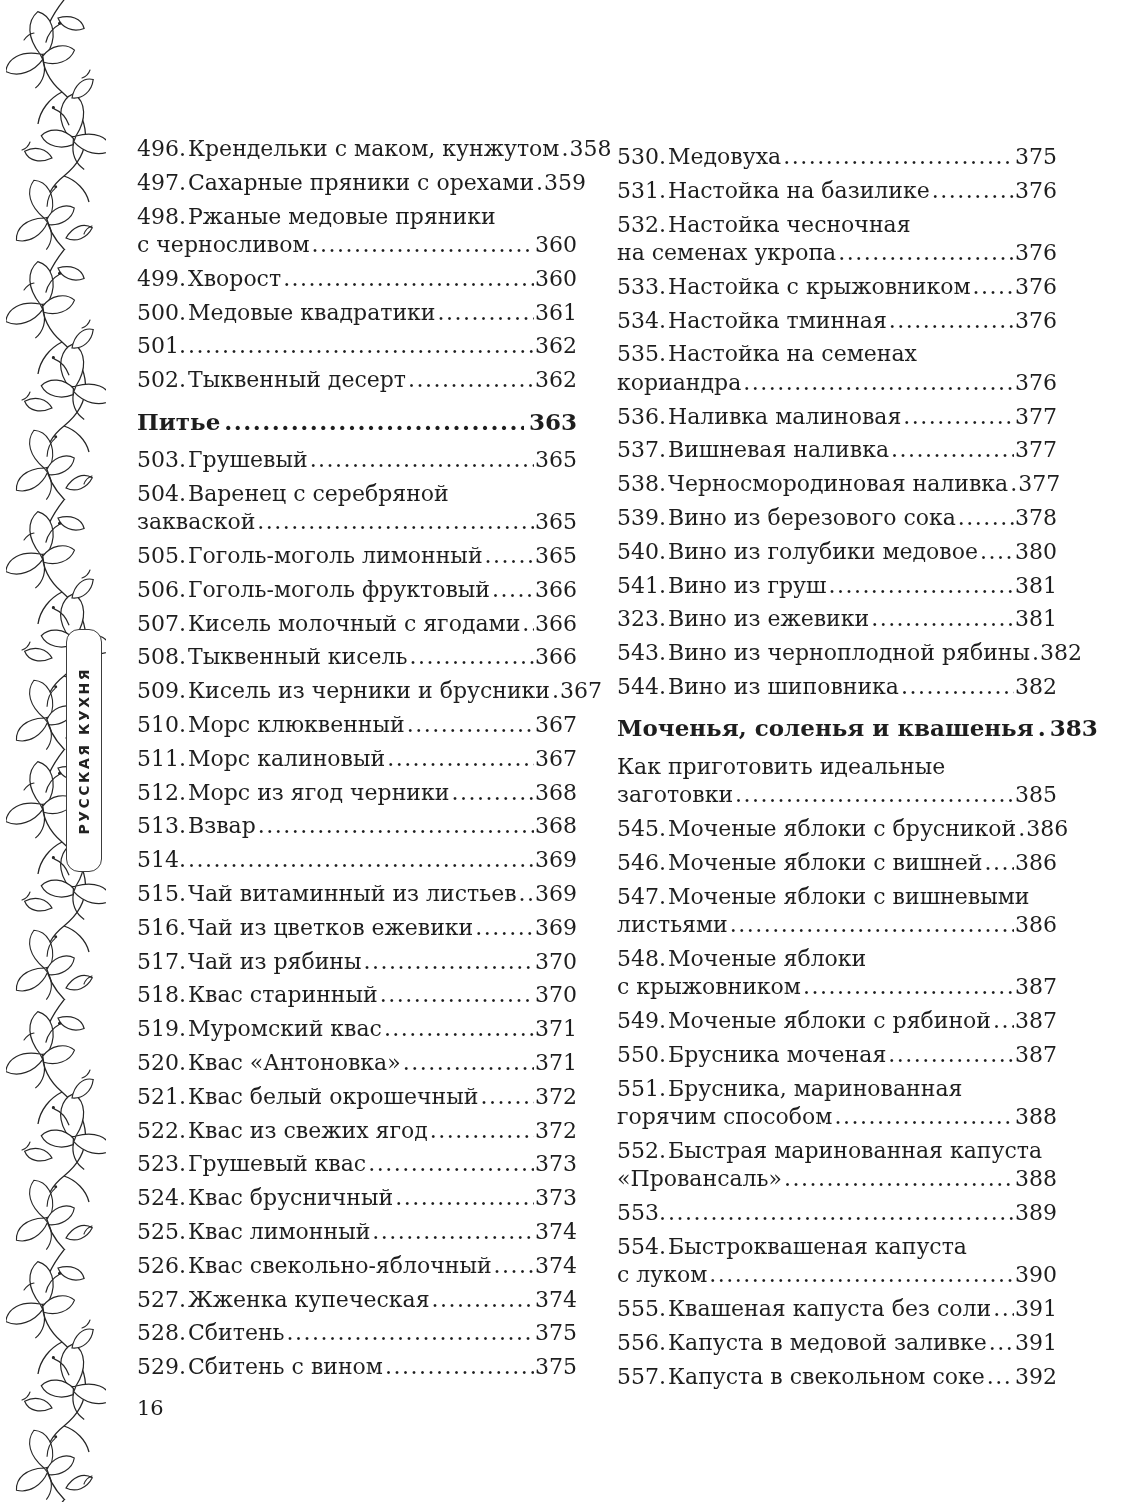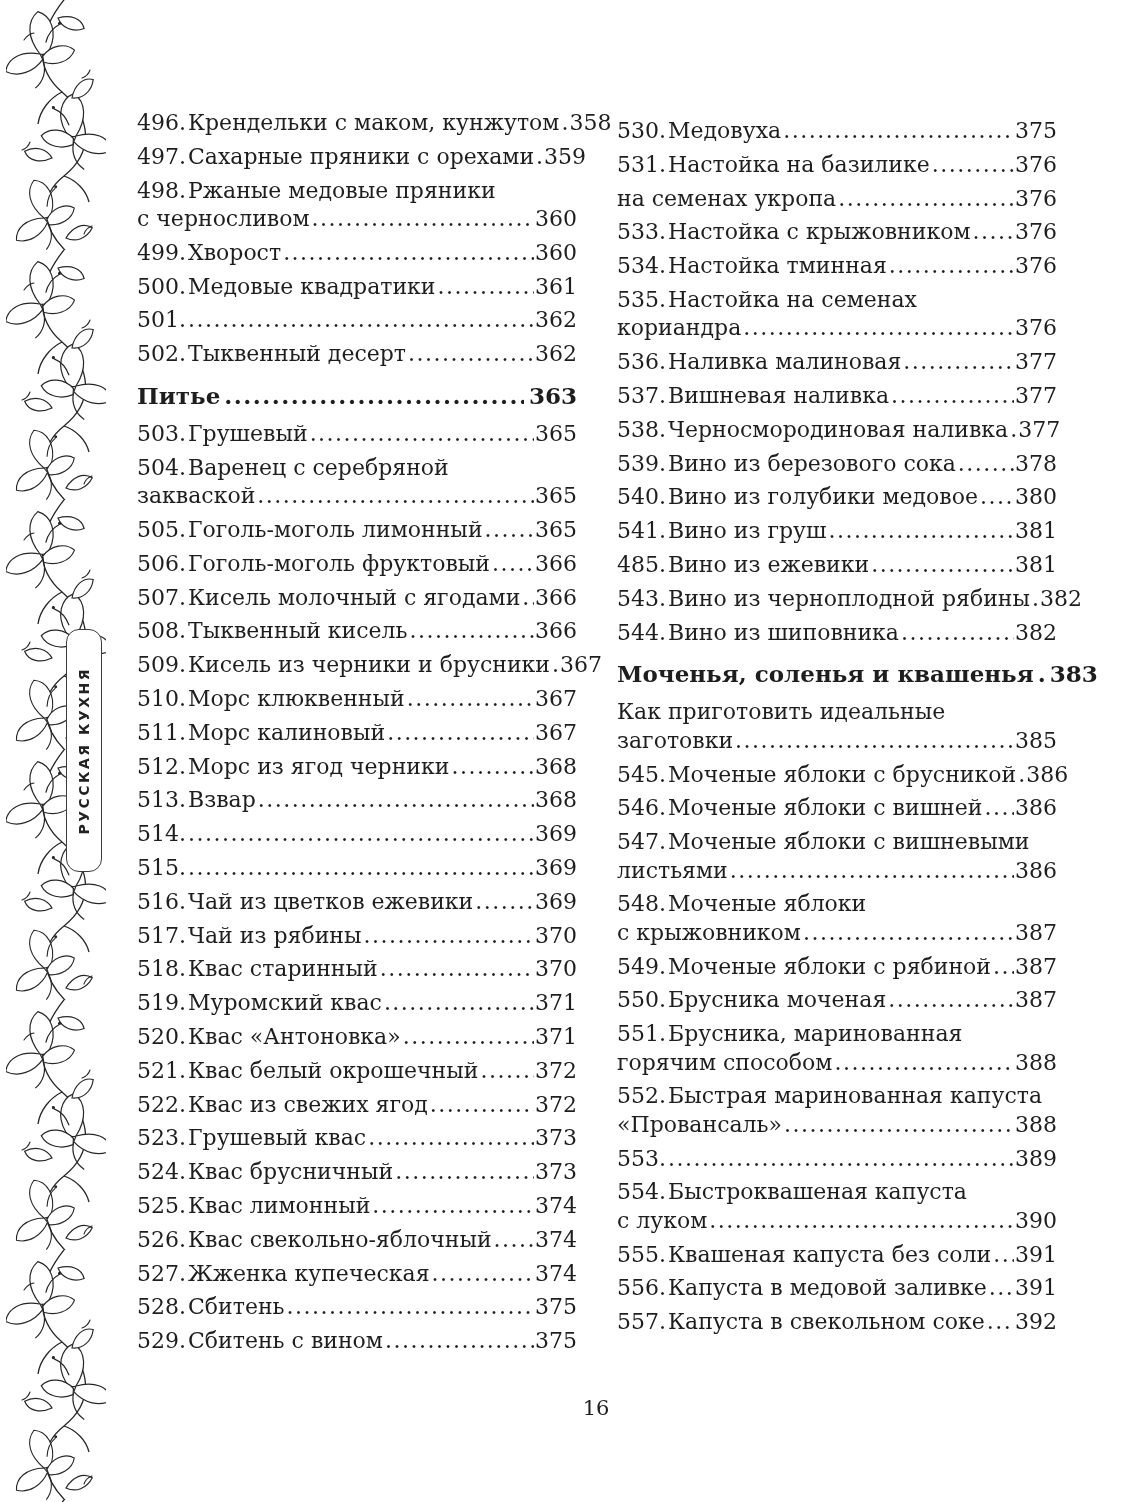--- a/index.html
+++ b/index.html
@@ -11,39 +11,39 @@
   .side-tab{
     position:absolute;left:66px;top:629px;width:36px;height:243px;
     background:#ffffff;border:1.5px solid #3c3c3c;border-radius:13px;
     display:flex;align-items:center;justify-content:center;z-index:2;box-sizing:border-box;
   }
   .side-tab span{
     writing-mode:vertical-rl;transform:rotate(180deg);
     font-family:"DejaVu Sans",sans-serif;font-weight:bold;font-size:14px;
     letter-spacing:2.5px;color:#222;white-space:nowrap;
   }
-  .col{position:absolute;top:109px;z-index:3;}
+  .col{position:absolute;top:135px;z-index:3;}
   #col-left{left:137px;width:440px;}
   #col-right{left:617px;width:440px;margin-top:8px;}
   .item{margin-bottom:5.4px;}
   .row{display:flex;line-height:28.4px;font-size:22px;white-space:nowrap;}
   .num{flex:none;width:51px;}
   .txt{flex:none;padding-right:2px;}
   .leader{
     flex:1 1 0;min-width:6px;overflow:hidden;
     letter-spacing:1.5px;padding-right:1px;
   }
   .pg{flex:none;text-align:right;padding-left:1px;}
   .heading{margin-top:13px;margin-bottom:10px;font-weight:bold;}
   .heading .row{font-size:23px;}
   .heading .txt{padding-right:4px;}
   .heading .pg{padding-left:5px;}
   .page-num{
     position:absolute;left:137px;width:918px;top:1396px;z-index:3;
-    text-align:center;font-size:21px;
+    font-size:21px;
   }
 </style>
 </head>
 <body>
 
 <svg class="ornament" width="100" height="1502" viewBox="0 0 100 1502">
   <defs>
     <g id="flw">
       <path d="M0 0 C-7 -19 -3 -35 11 -41 C23 -33 23 -15 11 -2 C7 2 3 2 0 0 Z"></path>
       <path d="M0 0 C-17 -9 -32 -6 -38 6 C-28 16 -11 15 1 6 Z"></path>
@@ -243,20 +243,21 @@
     <div class="item">
       <div class="row">
         <span class="num">514.</span>
         <span class="leader">........................................................................................................................</span>
         <span class="pg">369</span>
       </div>
     </div>
     <div class="item">
       <div class="row">
         <span class="num">515.</span>
+        <span class="txt">Чай витаминный из листьев</span>
         <span class="leader">........................................................................................................................</span>
         <span class="pg">369</span>
       </div>
     </div>
     <div class="item">
       <div class="row">
         <span class="num">516.</span>
         <span class="txt">Чай из цветков ежевики</span>
         <span class="leader">........................................................................................................................</span>
         <span class="pg">369</span>
@@ -379,20 +380,24 @@
     <div class="item">
       <div class="row">
         <span class="num">531.</span>
         <span class="txt">Настойка на базилике</span>
         <span class="leader">........................................................................................................................</span>
         <span class="pg">376</span>
       </div>
     </div>
     <div class="item">
       <div class="row">
+        <span class="num">532.</span>
+        <span class="txt">Настойка чесночная</span>
+      </div>
+      <div class="row">
         <span class="txt">на семенах укропа</span>
         <span class="leader">........................................................................................................................</span>
         <span class="pg">376</span>
       </div>
     </div>
     <div class="item">
       <div class="row">
         <span class="num">533.</span>
         <span class="txt">Настойка с крыжовником</span>
         <span class="leader">........................................................................................................................</span>
@@ -461,21 +466,21 @@
     <div class="item">
       <div class="row">
         <span class="num">541.</span>
         <span class="txt">Вино из груш</span>
         <span class="leader">........................................................................................................................</span>
         <span class="pg">381</span>
       </div>
     </div>
     <div class="item">
       <div class="row">
-        <span class="num">485.</span>
+        <span class="num">323.</span>
         <span class="txt">Вино из ежевики</span>
         <span class="leader">........................................................................................................................</span>
         <span class="pg">381</span>
       </div>
     </div>
     <div class="item">
       <div class="row">
         <span class="num">543.</span>
         <span class="txt">Вино из черноплодной рябины</span>
         <span class="leader">........................................................................................................................</span>

